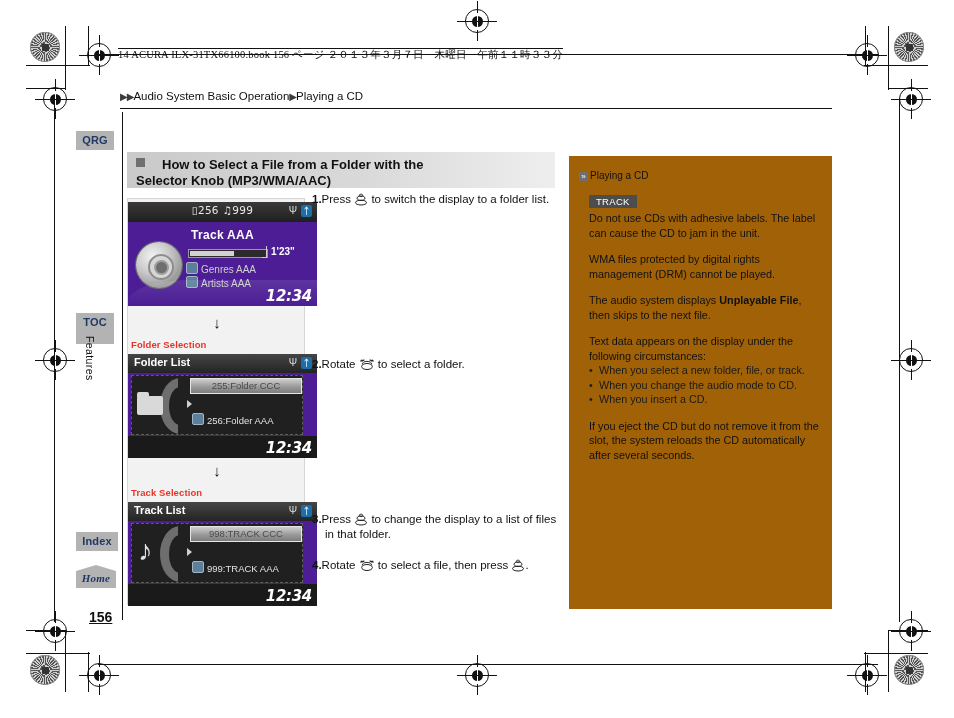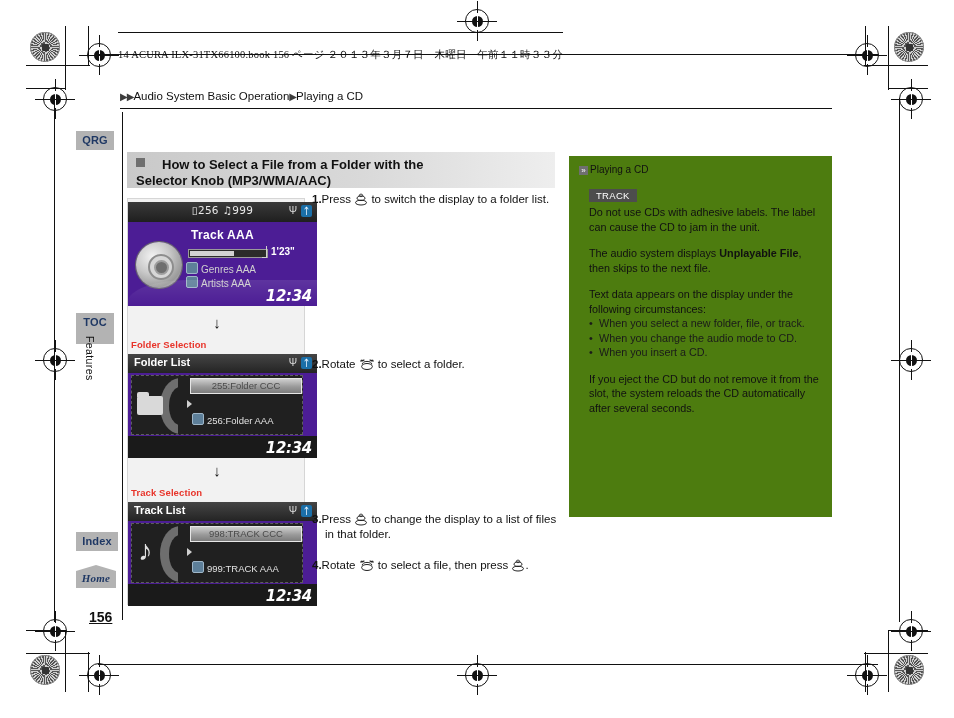--- a/index.html
+++ b/index.html
@@ -21,21 +21,21 @@
   .reg i:after{content:"";position:absolute;top:50%;left:-3px;height:1px;width:17px;margin-top:-.5px;background:#fff;}
   .colordot{position:absolute;width:30px;height:30px;border-radius:50%;
     background:
       repeating-conic-gradient(#555 0 6deg,#cfcfcf 6deg 12deg);
     box-shadow:inset 0 0 0 1px #888;}
   .colordot span{position:absolute;left:50%;top:50%;width:7px;height:7px;margin:-3.5px 0 0 -3.5px;background:#333;border-radius:1px;}
 
   
   .bookline{position:absolute;left:118px;top:48px;font-family:"Liberation Serif","DejaVu Serif",serif;
     font-size:10.5px;letter-spacing:.2px;color:#111;white-space:nowrap;}
-  .bookline .ul{border-top:1px solid #111;padding-top:16px;}
+  .bookline .ul{border-top:1px solid #111;padding-top:0;}
 
   .breadcrumb{position:absolute;left:120px;top:90px;font-size:11.5px;color:#111;white-space:nowrap;}
   .breadcrumb .tri{font-size:10px;letter-spacing:-1px;color:#3c3c3c;}
   .bc-rule{position:absolute;left:120px;top:108px;width:712px;height:1px;background:#111;}
 
   
   .tab{position:absolute;background:#b3b3b3;color:#1f3864;font-weight:bold;font-size:11px;
        text-align:center;letter-spacing:.2px;}
   .tab.qrg{left:76px;top:131px;width:38px;height:19px;line-height:19px;}
   .tab.toc{left:76px;top:313px;width:38px;height:31px;line-height:19px;}
@@ -133,22 +133,22 @@
 
   
   .steps{position:absolute;left:312px;top:192px;width:252px;}
   .step{position:relative;font-size:11.5px;line-height:15px;color:#111;margin-bottom:0;}
   .step b{font-weight:bold;}
   .step.s1{top:0px;} .step.s2{top:150px;} .step.s3{top:290px;} .step.s4{top:306px;}
   .step .ind{display:block;padding-left:13px;text-indent:-13px;}
   .gl{display:inline-block;vertical-align:-3px;}
 
   
-  .panel{position:absolute;left:569px;top:156px;width:263px;height:361px;
-     background:#4d7c0f;box-sizing:border-box;padding:8px 10px 0 10px;}
+  .panel{position:absolute;left:569px;top:156px;width:263px;height:453px;
+     background:#a16207;box-sizing:border-box;padding:14px 10px 0 10px;}
   .panel .ptitle{font-size:10px;color:#111;margin:0 0 10px 0;white-space:nowrap;}
   .panel .ptitle .chev{display:inline-block;width:9px;height:9px;background:#6f6f6f;color:#fff;
      font-size:8px;line-height:9px;text-align:center;margin-right:2px;vertical-align:0px;}
   .noticetag{display:inline-block;background:#4d4d4d;color:#ffffff;font-size:9.5px;
      padding:1px 7px;margin:0 0 3px 10px;letter-spacing:.3px;}
   .panel p{font-size:10.8px;line-height:14.5px;color:#111;margin:0 0 12px 0;padding-left:10px;}
   .panel p.tight{margin-bottom:0;}
   .panel ul{margin:0 0 12px 0;padding-left:10px;list-style:none;}
   .panel li{font-size:10.8px;line-height:14.5px;position:relative;padding-left:10px;}
   .panel li:before{content:"\2022";position:absolute;left:0;top:0;}
@@ -379,20 +379,21 @@
   </span>
     </div>
 </div>
 
 <div class="panel">
   <div class="ptitle">
     <span class="chev">»</span><span>Playing a CD</span>
   </div>
   <div class="noticetag">TRACK</div>
   <p>Do not use CDs with adhesive labels. The label can cause the CD to jam in the unit.</p>
+  <p>WMA files protected by digital rights management (DRM) cannot be played.</p>
   <p><span>The audio system displays </span><b>Unplayable File</b><span>, then skips to the next file.</span></p>
   <p class="tight">Text data appears on the display under the following circumstances:</p>
   <ul>
     <li>When you select a new folder, file, or track.</li>
     <li>When you change the audio mode to CD.</li>
     <li>When you insert a CD.</li>
   </ul>
   <p>If you eject the CD but do not remove it from the slot, the system reloads the CD automatically after several seconds.</p>
 </div>
 

